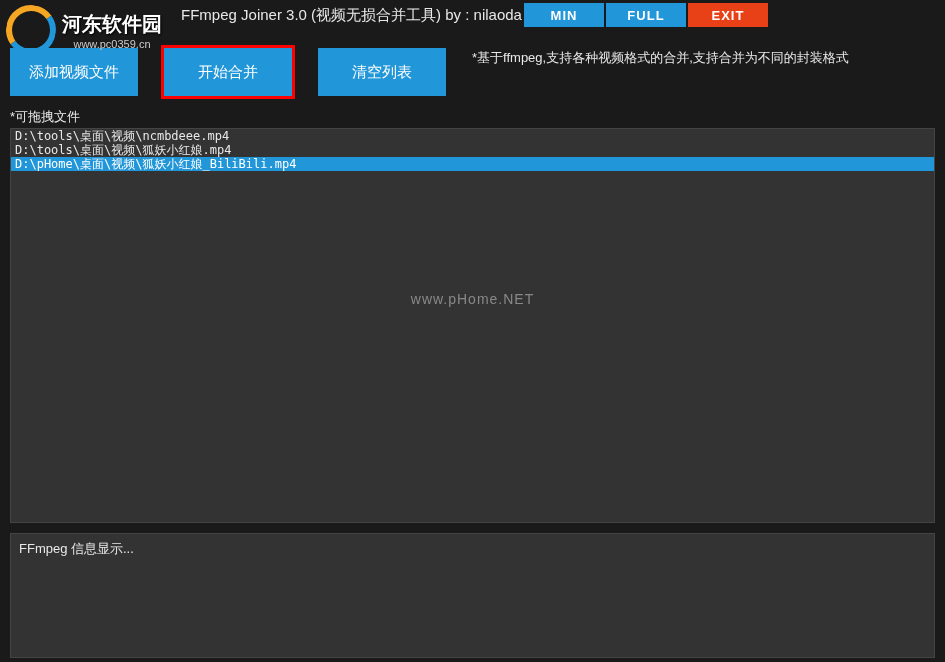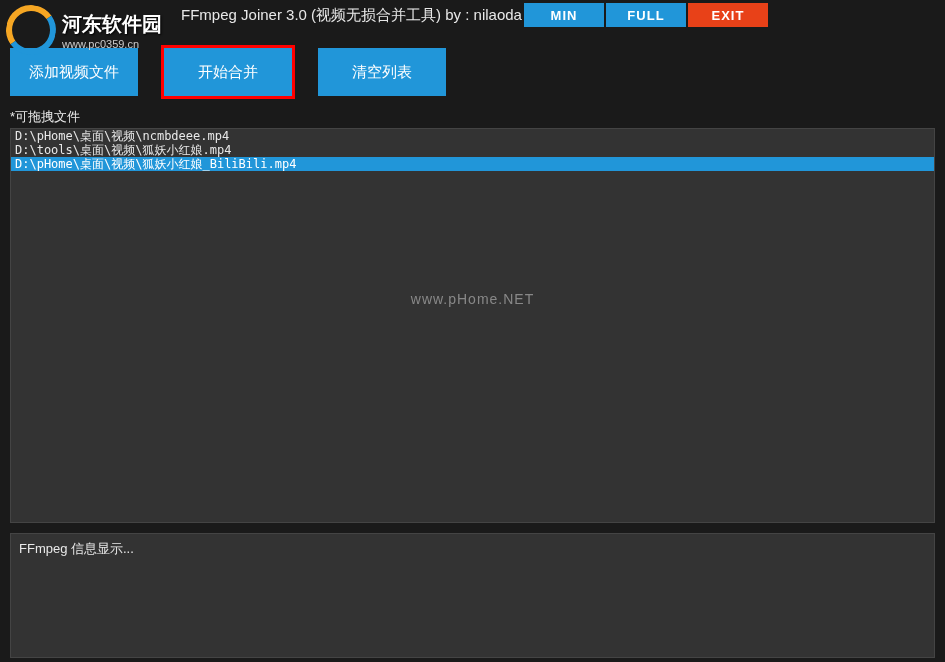--- a/index.html
+++ b/index.html
@@ -160,20 +160,21 @@
       width: 50px;
       height: 50px;
       border: 6px solid transparent;
       border-bottom-color: #2196d9;
       border-right-color: #2196d9;
       border-radius: 50%;
       transform: rotate(10deg);
     }
     .logo-text {
       margin-left: 6px;
+      text-align: center;
     }
     .logo-text-main {
       color: #fff;
       font-size: 20px;
       font-weight: bold;
       text-shadow: 1px 1px 2px #000;
     }
     .logo-text-sub {
       color: #ccc;
       font-size: 11px;
@@ -189,27 +190,28 @@
     <button class="titlebar-btn btn-full">FULL</button>
     <button class="titlebar-btn btn-exit">EXIT</button>
   </div>
 </div>
 
 <div class="toolbar-row">
   <button class="action-btn">添加视频文件</button>
   <button class="action-btn highlighted">开始合并</button>
   <button class="action-btn">清空列表</button>
   <div class="info-text">
+    <div>*基于ffmpeg,支持各种视频格式的合并,支持合并为不同的封装格式</div>
   </div>
 </div>
 
 <div class="file-list-label">*可拖拽文件</div>
 
 <div class="file-list" id="file-list">
-  <div class="file-item">D:\pHome\桌面\视频\ncmbdeee.mp4</div>
+  <div class="file-item">D:\tools\桌面\视频\ncmbdeee.mp4</div>
     <div class="file-item">D:\tools\桌面\视频\狐妖小红娘.mp4</div>
     <div class="file-item selected">D:\pHome\桌面\视频\狐妖小红娘_BiliBili.mp4</div>
     <div class="watermark">www.pHome.NET</div>
 </div>
 
 <div class="output-area">
   <div>FFmpeg 信息显示...</div>
 </div>
 
 <div class="logo-overlay">

